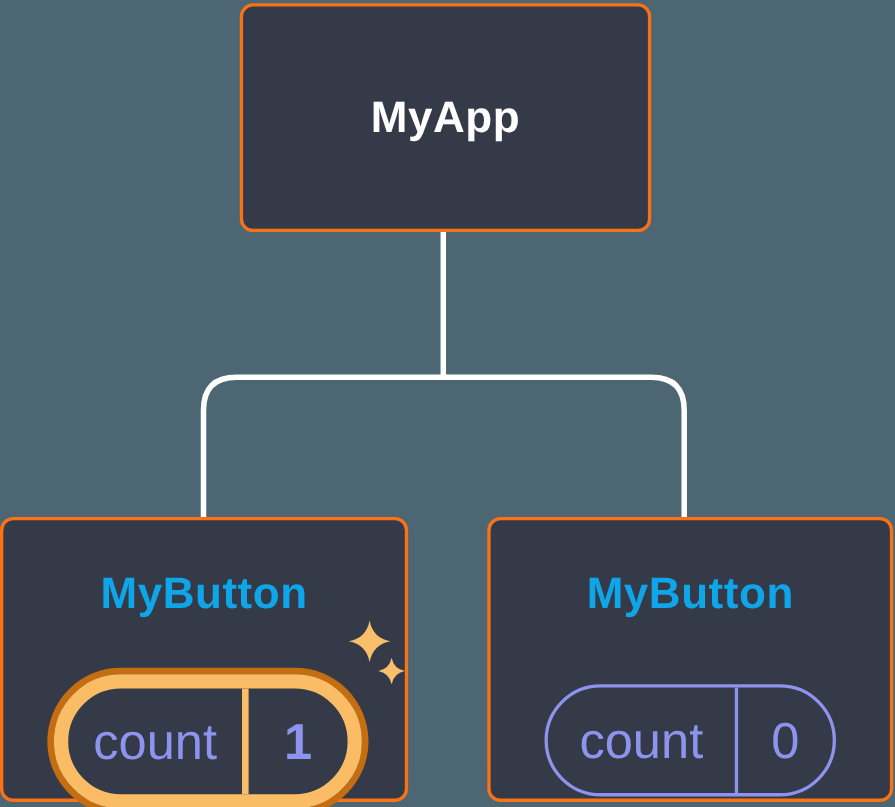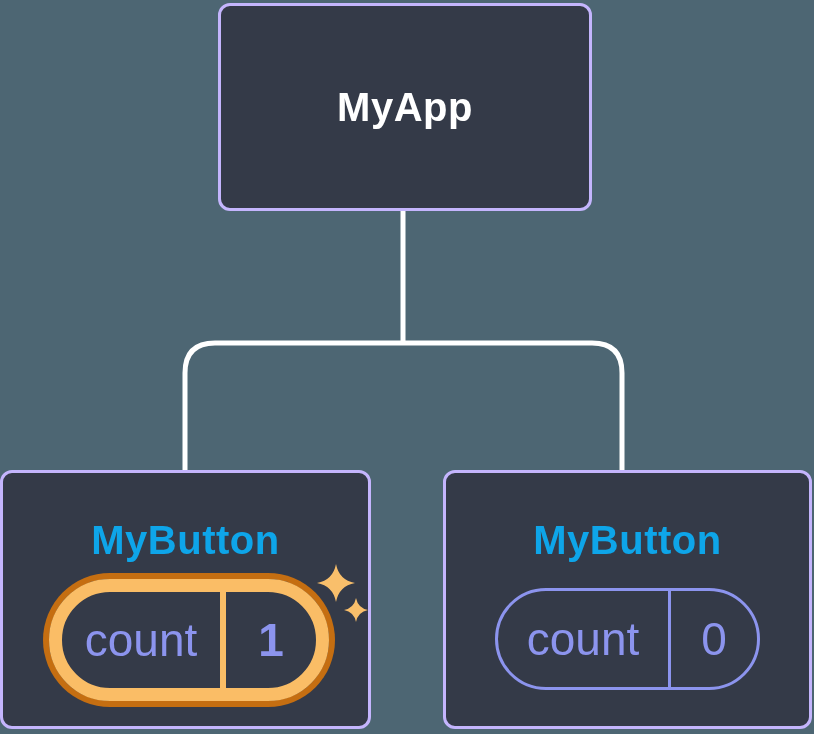--- a/index.html
+++ b/index.html
@@ -15,21 +15,21 @@
     background: #4D6673;
   }
   .connectors {
     position: absolute; left: 0; top: 0;
     width: 814px; height: 734px;
   }
   .node {
     position: absolute;
     box-sizing: border-box;
     background: #343A48;
-    border: 3px solid #c4b5fd;
+    border: 3px solid #f97316;
     border-radius: 12px;
   }
   .node-root {
     left: 218px; top: 3px; width: 374px; height: 208px;
     display: flex; align-items: center; justify-content: center;
   }
   .node-label {
     color: #FFFFFF;
     font-size: 40px;
     font-weight: 700;
@@ -43,20 +43,21 @@
     color: #0ea5e9;
     font-size: 40px; line-height: 48px; font-weight: 700;
     letter-spacing: 0.5px;
   }
   .pill {
     position: absolute;
     box-sizing: border-box;
     display: flex;
     align-items: stretch;
     background: transparent;
+    margin-top: 34px;
   }
   .pill-highlight {
     left: 46px; top: 106px;
     width: 280px; height: 122px;
     border: 13px solid #FABD66;
     border-radius: 70px;
     box-shadow: 0 0 0 6px #C56E11;
   }
   .pill-normal {
     left: 49px; top: 115px;

